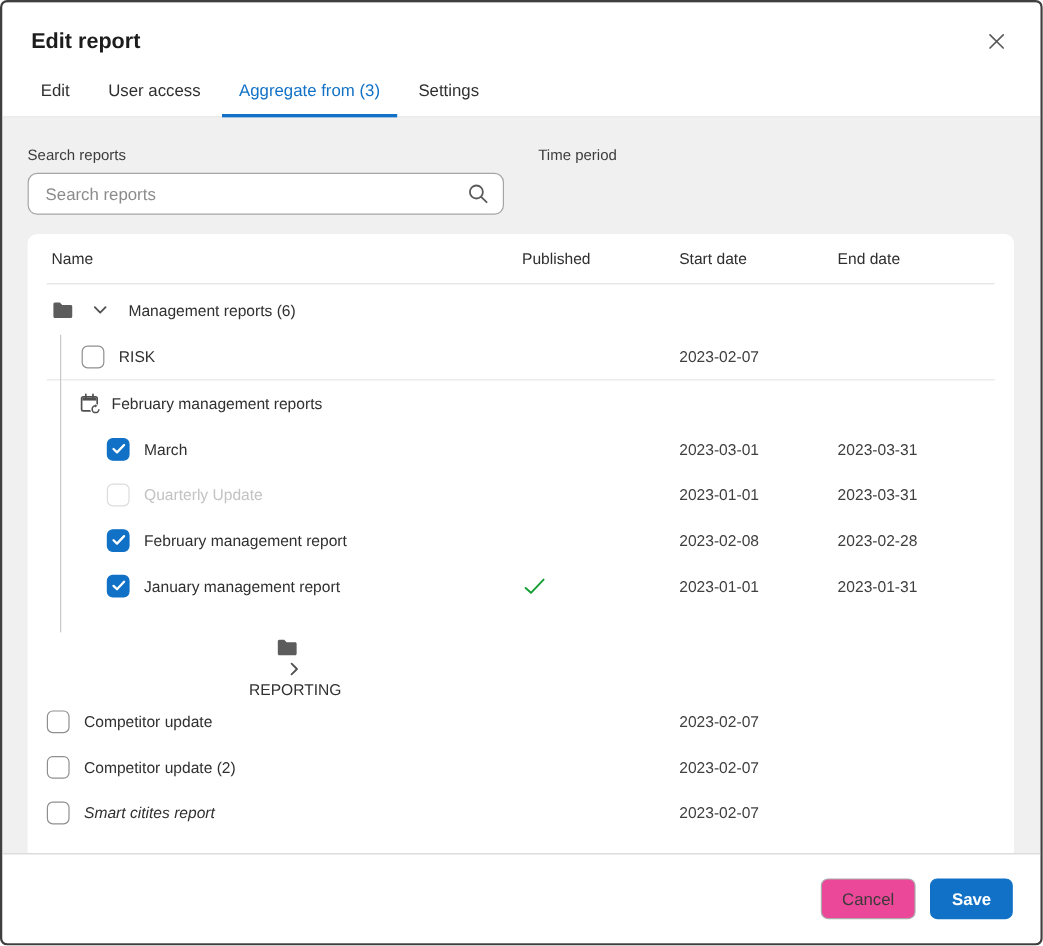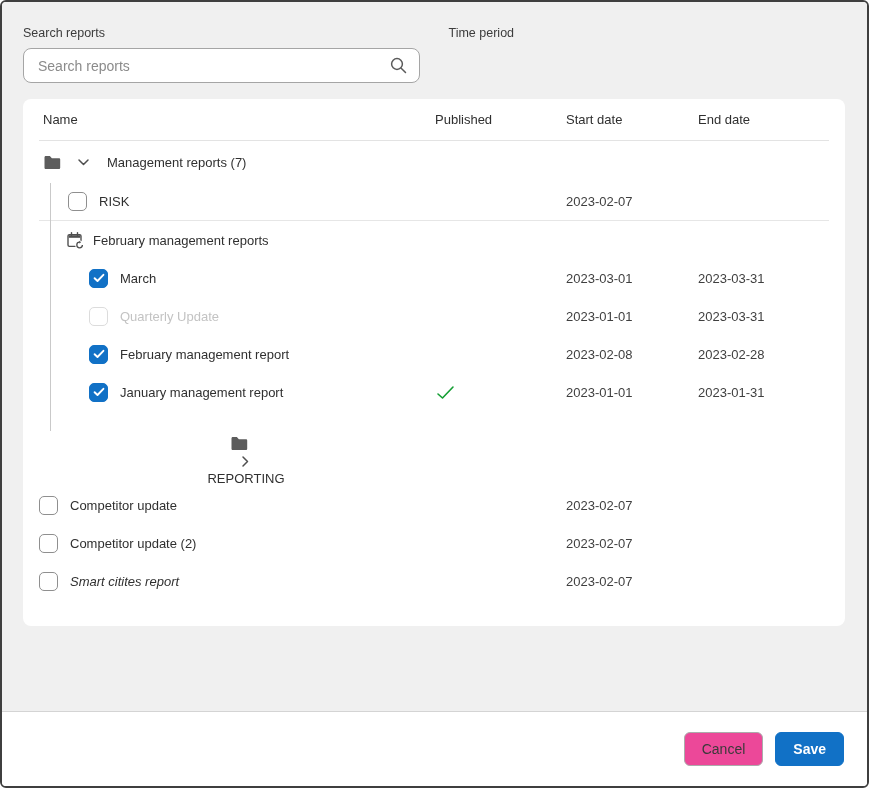--- a/index.html
+++ b/index.html
@@ -69,20 +69,38 @@
   .ftr{ height:75px; background:#fff; border-top:1px solid #d4d4d4; display:flex; align-items:center; justify-content:flex-end; gap:12px; padding-right:23px; }
   .btn{ font-family:inherit; font-size:14px; border-radius:6px; padding:8px 17px; cursor:pointer; }
   .btn-secondary{ background:#ec4899; border:1px solid #ababab; color:#3a3a3a; }
   .btn-primary{ background:var(--accent); border:1px solid var(--accent); color:#fff; font-weight:bold; }
 </style>
 </head>
 <body>
 
 <div class="modal">
 
+  <div class="hdr">
+    <div class="hdr-top">
+      <div class="title">Edit report</div>
+      <button class="close-btn">
+        <span class="icon">
+          <svg width="17" height="17" viewBox="0 0 17 17">
+              <path d="M3 3l11 11M14 3L3 14" stroke="#5a5a5a" stroke-width="1.4" stroke-linecap="round"></path>
+            </svg>
+        </span>
+      </button>
+    </div>
+    <div class="tabs">
+      <div class="tab">Edit</div>
+      <div class="tab">User access</div>
+      <div class="tab active">Aggregate from (3)</div>
+      <div class="tab">Settings</div>
+    </div>
+  </div>
 
   <div class="bodyarea">
 
     <div class="filters">
       <div class="filter">
         <div class="filter-label">Search reports</div>
         <div class="search-wrap">
           <input class="search-input" type="text" placeholder="Search reports" style="">
           <span class="search-icon icon">
             <svg width="19" height="19" viewBox="0 0 19 19">
@@ -106,21 +124,21 @@
       </div>
       <div id="tree-body">
           <div class="row folder-row">
             <div class="namecell" style="padding-left: 4px;">
               <span class="icon"><svg width="19" height="17" viewBox="0 0 19 17">
                   <path d="M1.5 3.4c0-.7.55-1.3 1.25-1.3h4.1l2 2.1h7.1c.7 0 1.25.55 1.25 1.25v8.3c0 .7-.55 1.25-1.25 1.25H2.75c-.7 0-1.25-.55-1.25-1.25z" fill="#5c5c5c"></path>
                 </svg></span>
               <button class="expander" style="margin-left:12px"><svg width="15" height="15" viewBox="0 0 15 15">
                   <path d="M3 5l4.5 4.5L12 5" fill="none" stroke="#4f4f4f" stroke-width="1.5" stroke-linecap="round" stroke-linejoin="round"></path>
                 </svg></button>
-              <span class="lbl" style="margin-left:14px">Management reports (7)</span>
+              <span class="lbl" style="margin-left:14px">Management reports (6)</span>
             </div>
             <div class="pubcell"></div>
             <div class="datecell"></div>
             <div class="datecell"></div>
           </div>
           <div class="tree">
             <div class="row hr">
               <div class="namecell" style="padding-left: 29px;">
                 <span class="cb"></span>
                 <span class="lbl" style="margin-left: 12px;">RISK</span>

